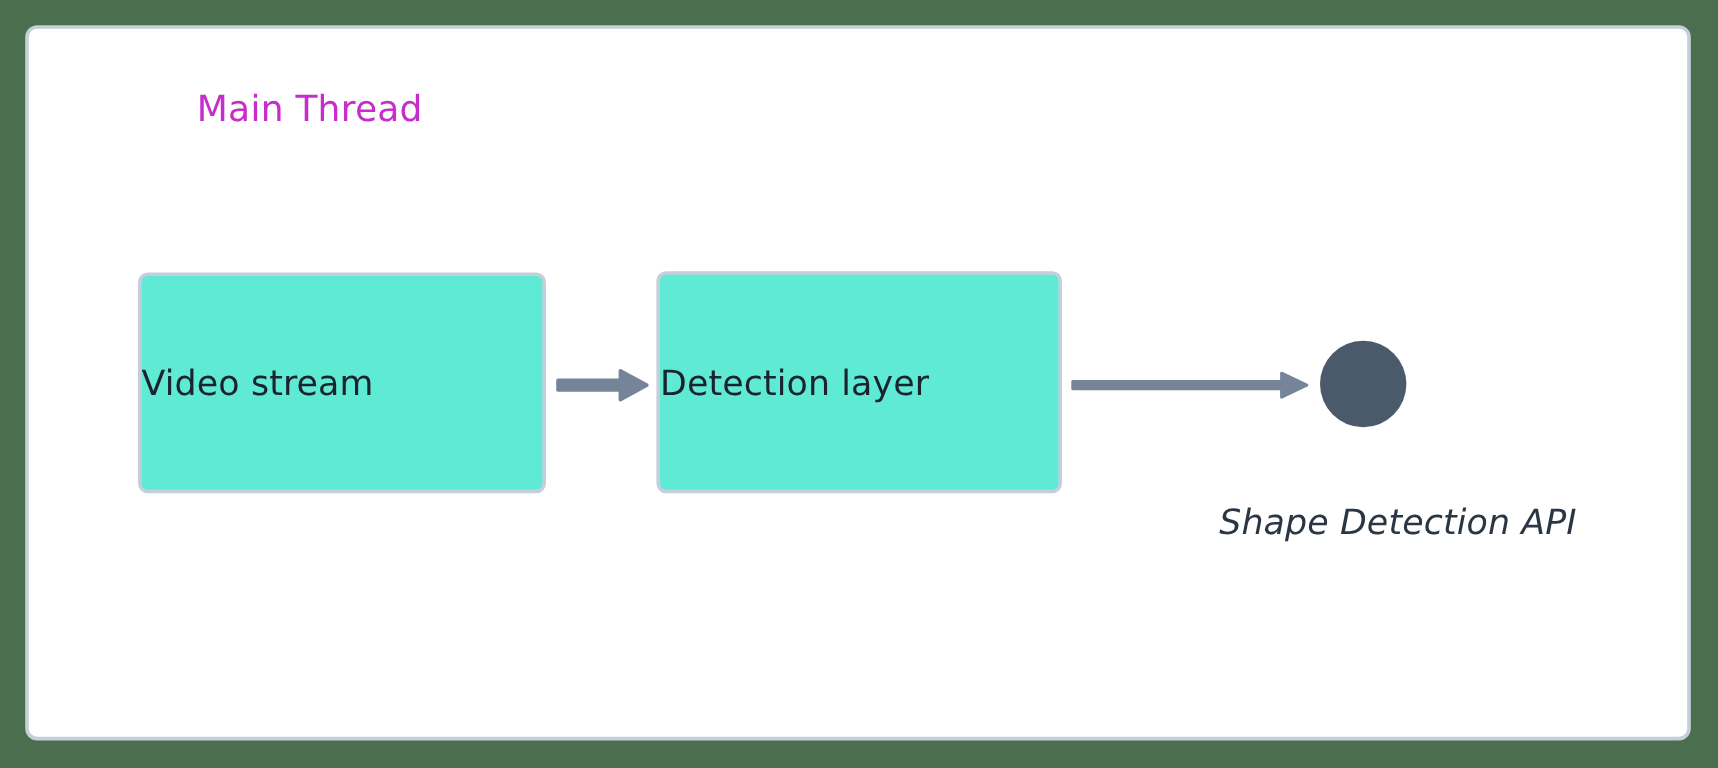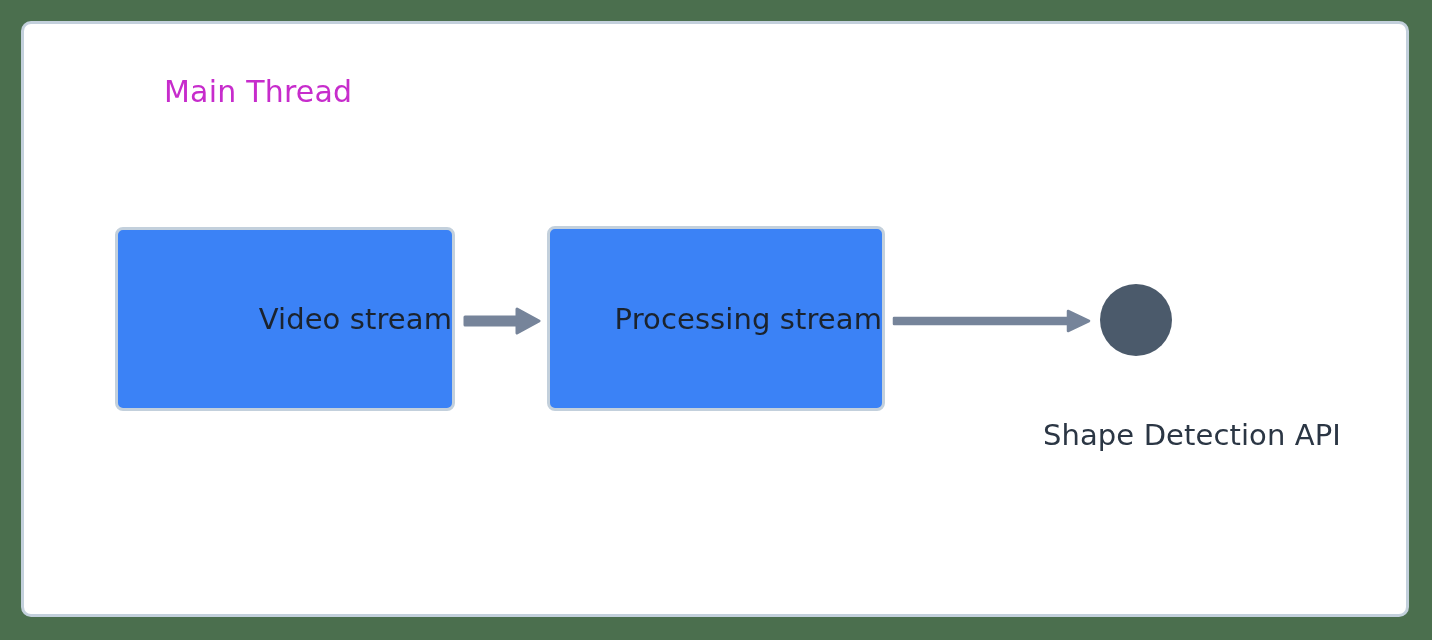--- a/index.html
+++ b/index.html
@@ -43,27 +43,27 @@
     line-height: 38px;
     color: #c72ccc;
     letter-spacing: 0.2px;
     white-space: nowrap;
     margin-left: 48px;
   }
 
   
   .node-box {
     position: absolute;
-    background: #3b82f6;
+    background: #5eead4;
     border: 3px solid #c3d0dc;
     border-radius: 8px;
     box-sizing: border-box;
     display: flex;
     align-items: center;
-    justify-content: flex-end;
+    justify-content: flex-start;
   }
   .node-box .node-label {
     font-size: 29px;
     color: #1b232e;
     white-space: nowrap;
     letter-spacing: 0.1px;
   }
 
   #node-video-stream {
     left: 115px;
@@ -111,43 +111,44 @@
 
   
   .caption {
     position: absolute;
     font-size: 29px;
     color: #2b3644;
     white-space: nowrap;
     letter-spacing: 0.1px;
   }
   #caption-shape-detection-api {
-    left: 1043px;
+    left: 1016px;
     top: 418px;
+    font-style: italic;
   }
 </style>
 </head>
 <body>
 
 <div class="canvas">
 
   <div class="panel"></div>
 
   <div class="group-title">Main Thread</div>
 
   <div class="node-box" id="node-video-stream">
     <span class="node-label">Video stream</span>
   </div>
 
   <svg class="arrow" id="arrow-video-to-processing" viewBox="0 0 80 42">
     <path d="M3 17 L55 17 L55 9 L77 21 L55 33 L55 25 L3 25 Z" fill="#76849a" stroke="#76849a" stroke-width="3" stroke-linejoin="round"></path>
   </svg>
 
   <div class="node-box" id="node-processing-layer">
-    <span class="node-label">Processing stream</span>
+    <span class="node-label">Detection layer</span>
   </div>
 
   <svg class="arrow" id="arrow-processing-to-api" viewBox="0 0 200 42">
     <path d="M2 18 L176 18 L176 11 L197 21 L176 31 L176 24 L2 24 Z" fill="#76849a" stroke="#76849a" stroke-width="2.5" stroke-linejoin="round"></path>
   </svg>
 
   <div class="node-circle" id="node-api-circle"></div>
 
   <div class="caption" id="caption-shape-detection-api">Shape Detection API</div>
 

